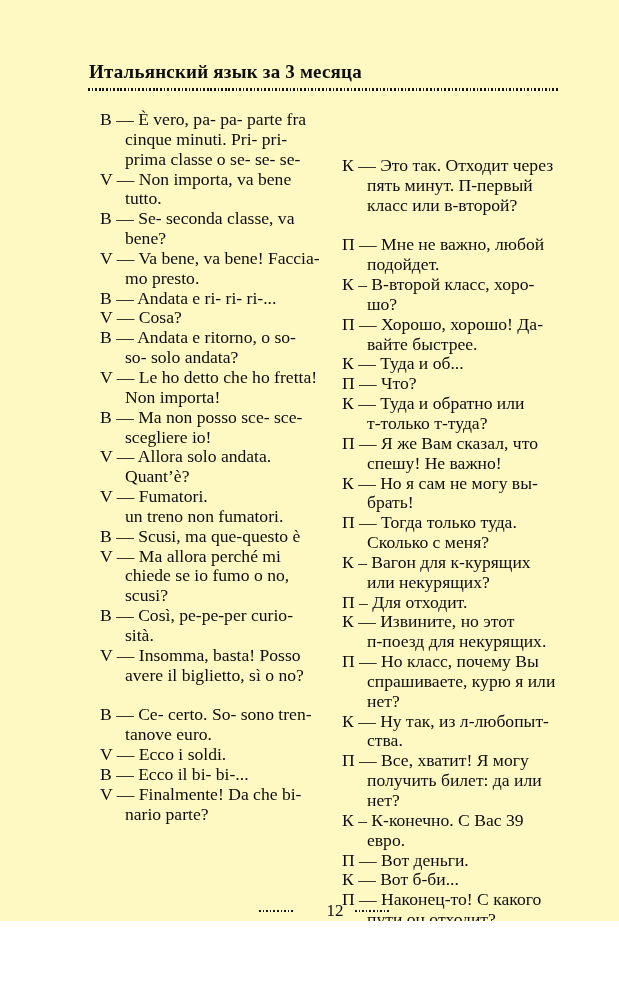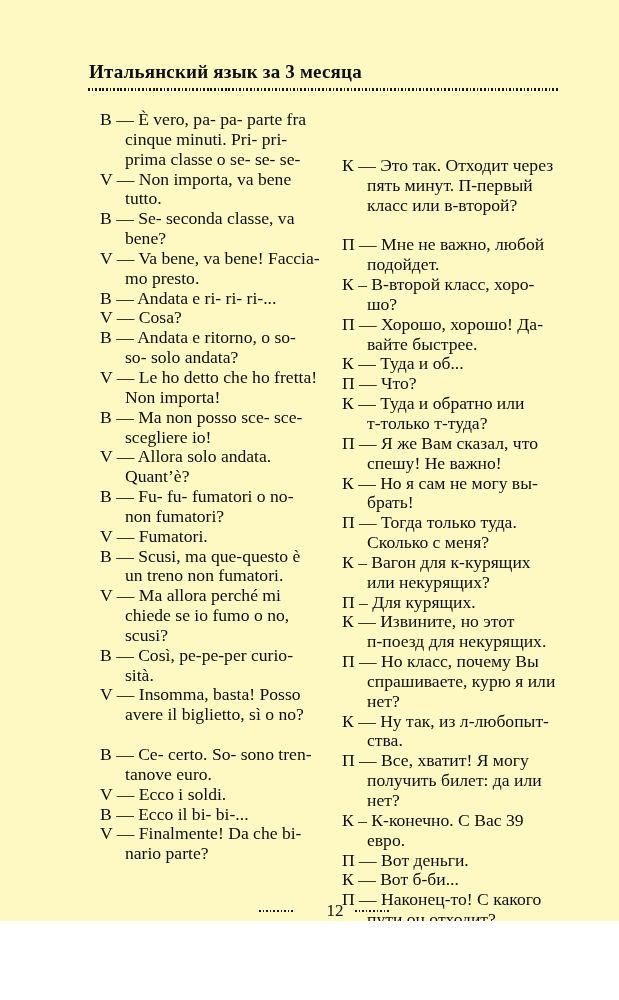--- a/index.html
+++ b/index.html
@@ -109,29 +109,25 @@
       </div>
       <div class="para">
         <div class="line">B — Ma non posso sce- sce-</div>
         <div class="line cont">scegliere io!</div>
       </div>
       <div class="para">
         <div class="line">V — Allora solo andata.</div>
         <div class="line cont">Quant’è?</div>
       </div>
       <div class="para">
-        <div class="line">B — Fu- fu- fumatori o no-</div>
-        <div class="line cont">non fumatori?</div>
-      </div>
-      <div class="para">
         <div class="line">V — Fumatori.</div>
       </div>
       <div class="para">
+        <div class="line cont">un treno non fumatori.</div>
         <div class="line">B — Scusi, ma que-questo è</div>
-        <div class="line cont">un treno non fumatori.</div>
       </div>
       <div class="para">
         <div class="line">V — Ma allora perché mi</div>
         <div class="line cont">chiede se io fumo o no,</div>
         <div class="line cont">scusi?</div>
       </div>
       <div class="para">
         <div class="line">B — Così, pe-pe-per curio-</div>
         <div class="line cont">sità.</div>
       </div>
@@ -195,21 +191,21 @@
       </div>
       <div class="para">
         <div class="line">П — Тогда только туда.</div>
         <div class="line cont">Сколько с меня?</div>
       </div>
       <div class="para">
         <div class="line">К – Вагон для к-курящих</div>
         <div class="line cont">или некурящих?</div>
       </div>
       <div class="para">
-        <div class="line">П – Для курящих.</div>
+        <div class="line">П – Для отходит.</div>
       </div>
       <div class="para">
         <div class="line">К — Извините, но этот</div>
         <div class="line cont">п-поезд для некурящих.</div>
       </div>
       <div class="para">
         <div class="line">П — Но класс, почему Вы</div>
         <div class="line cont">спрашиваете, курю я или</div>
         <div class="line cont">нет?</div>
       </div>

